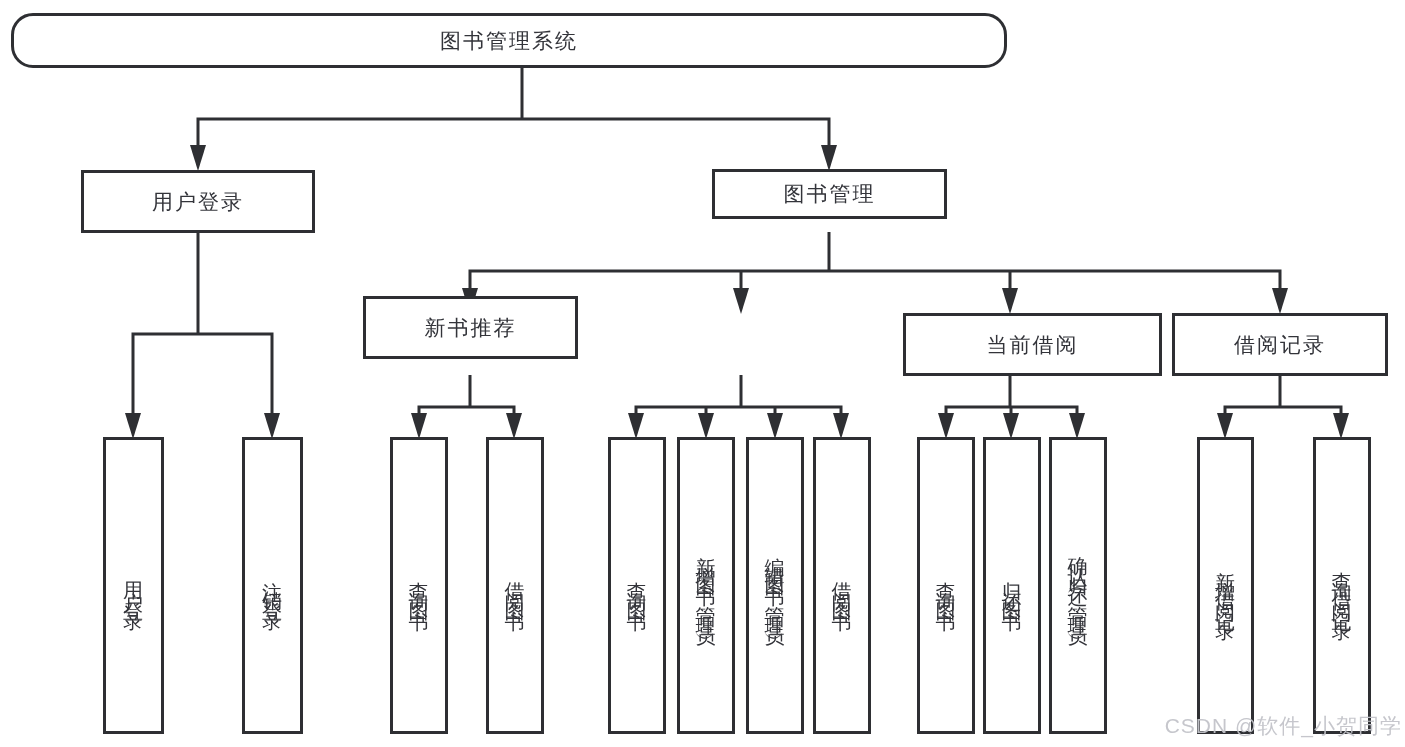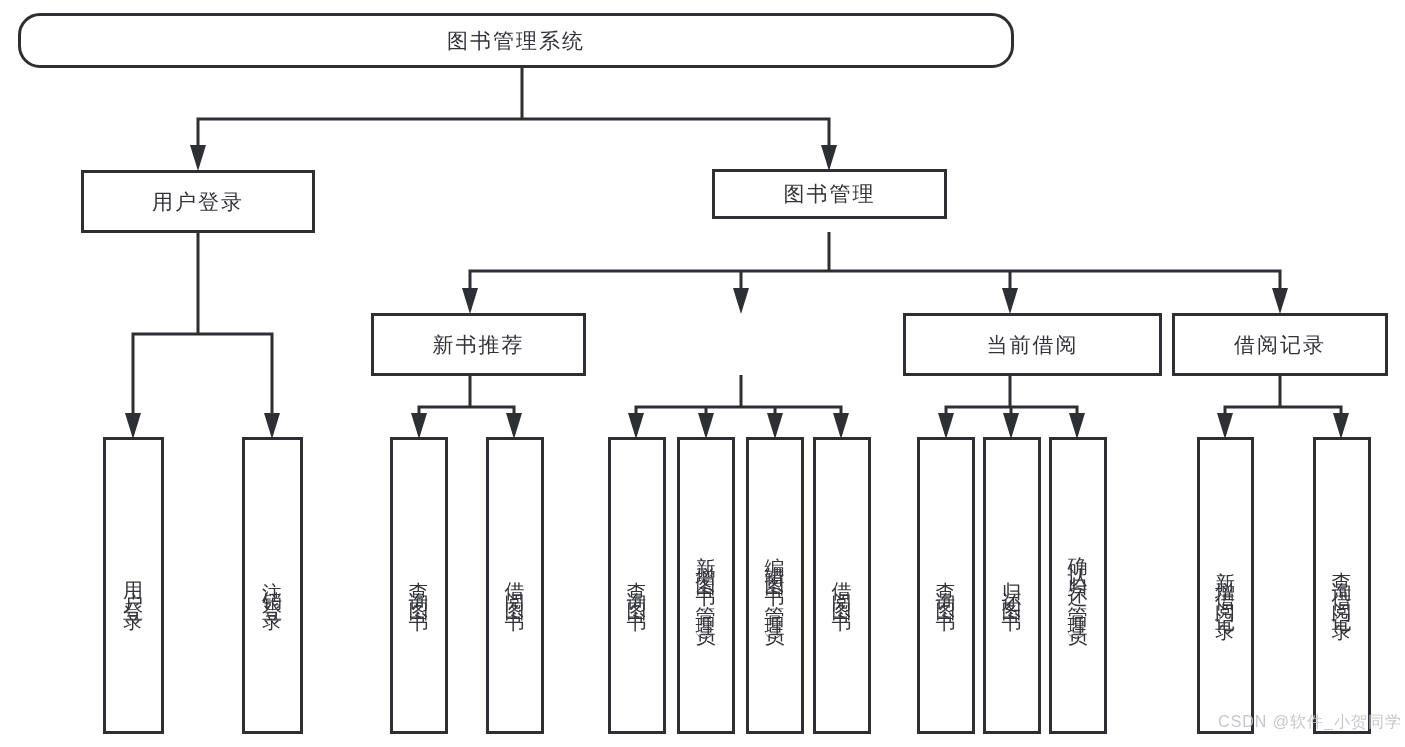--- a/index.html
+++ b/index.html
@@ -37,21 +37,21 @@
     text-orientation: mixed;
     font-size: 20px;
     letter-spacing: 10px;
     line-height: 1;
     white-space: nowrap;
   }
   .watermark {
     position: absolute;
     top: 712px;
     right: 3px;
-    font-size: 16px;
+    font-size: 21px;
     letter-spacing: 1px;
     color: #c3c4ca;
     opacity: 0.95;
     white-space: nowrap;
     z-index: 5;
   }
 </style>
 </head>
 <body>
 
@@ -90,26 +90,26 @@
       <polygon points="767,413 783,413 775,439"></polygon>
       <polygon points="833,413 849,413 841,439"></polygon>
       <polygon points="938,413 954,413 946,439"></polygon>
       <polygon points="1003,413 1019,413 1011,439"></polygon>
       <polygon points="1069,413 1085,413 1077,439"></polygon>
       <polygon points="1217,413 1233,413 1225,439"></polygon>
       <polygon points="1333,413 1349,413 1341,439"></polygon>
     </g>
   </svg>
 
-  <div class="node hbox" style="left:18px; top:13px; width:996px; height:55px;border-radius:22px;">图书管理系统</div>
+  <div class="node hbox" style="left:11px; top:13px; width:996px; height:55px;border-radius:22px;">图书管理系统</div>
 
   <div class="node hbox" style="left:81px; top:170px; width:234px; height:63px;">用户登录</div>
   <div class="node hbox" style="left:712px; top:169px; width:235px; height:50px;">图书管理</div>
 
-  <div class="node hbox" style="left:363px; top:313px; width:215px; height:63px;margin-left:8px;">新书推荐</div>
+  <div class="node hbox" style="left:363px; top:296px; width:215px; height:63px;">新书推荐</div>
   <div class="node hbox" style="left:903px; top:313px; width:259px; height:63px;">当前借阅</div>
   <div class="node hbox" style="left:1172px; top:313px; width:216px; height:63px;">借阅记录</div>
 
   <div class="node vbox" style="left:103px; top:437px; width:61px; height:297px;">
     <span class="vtext">用户登录</span>
   </div>
   <div class="node vbox" style="left:242px; top:437px; width:61px; height:297px;">
     <span class="vtext">注销登录</span>
   </div>
 

